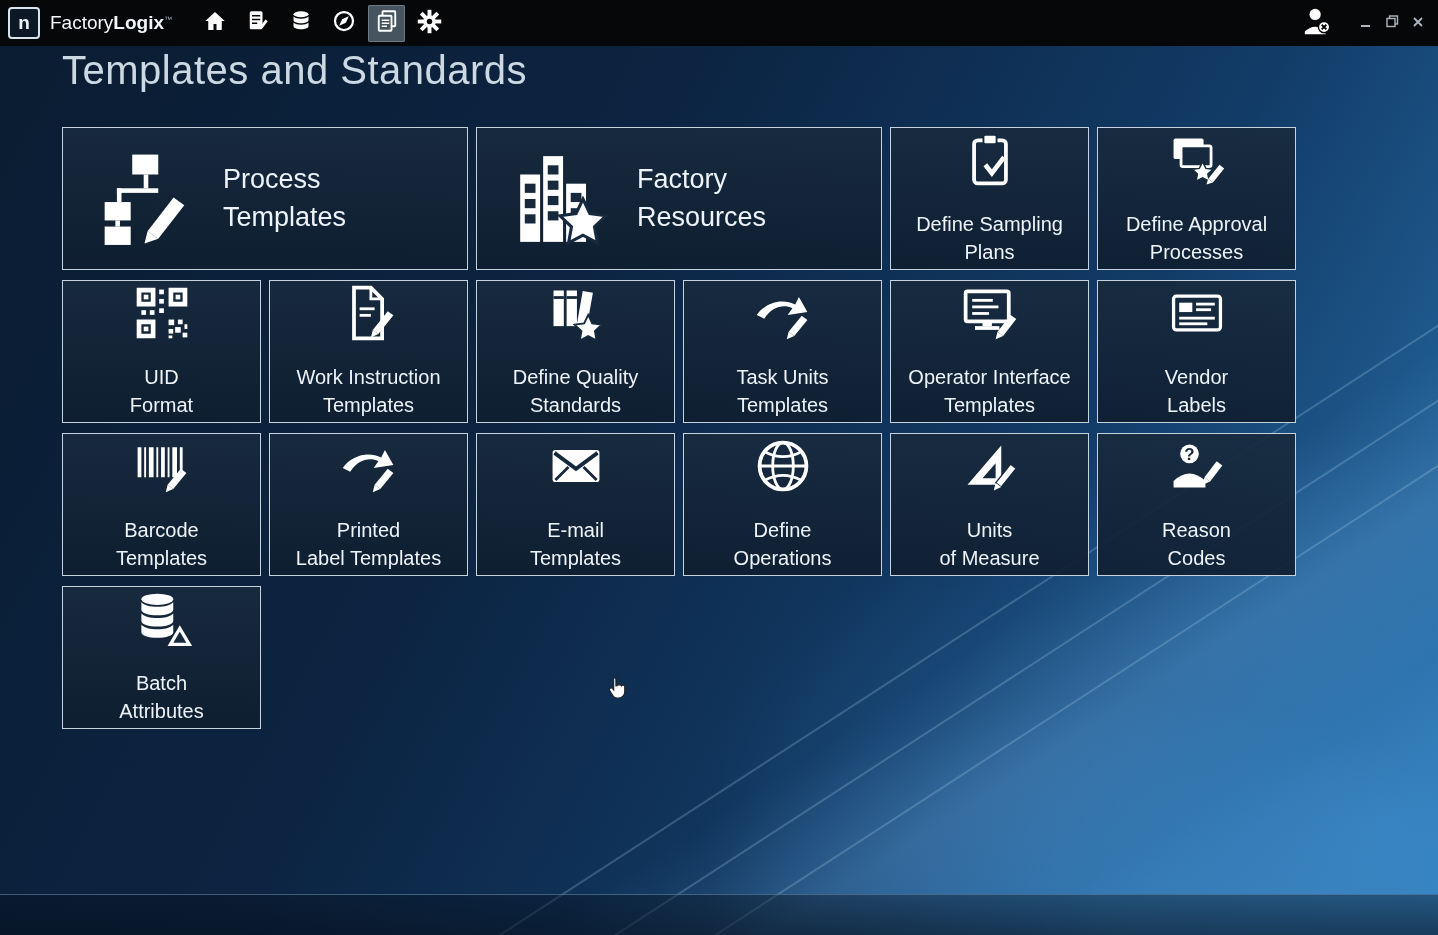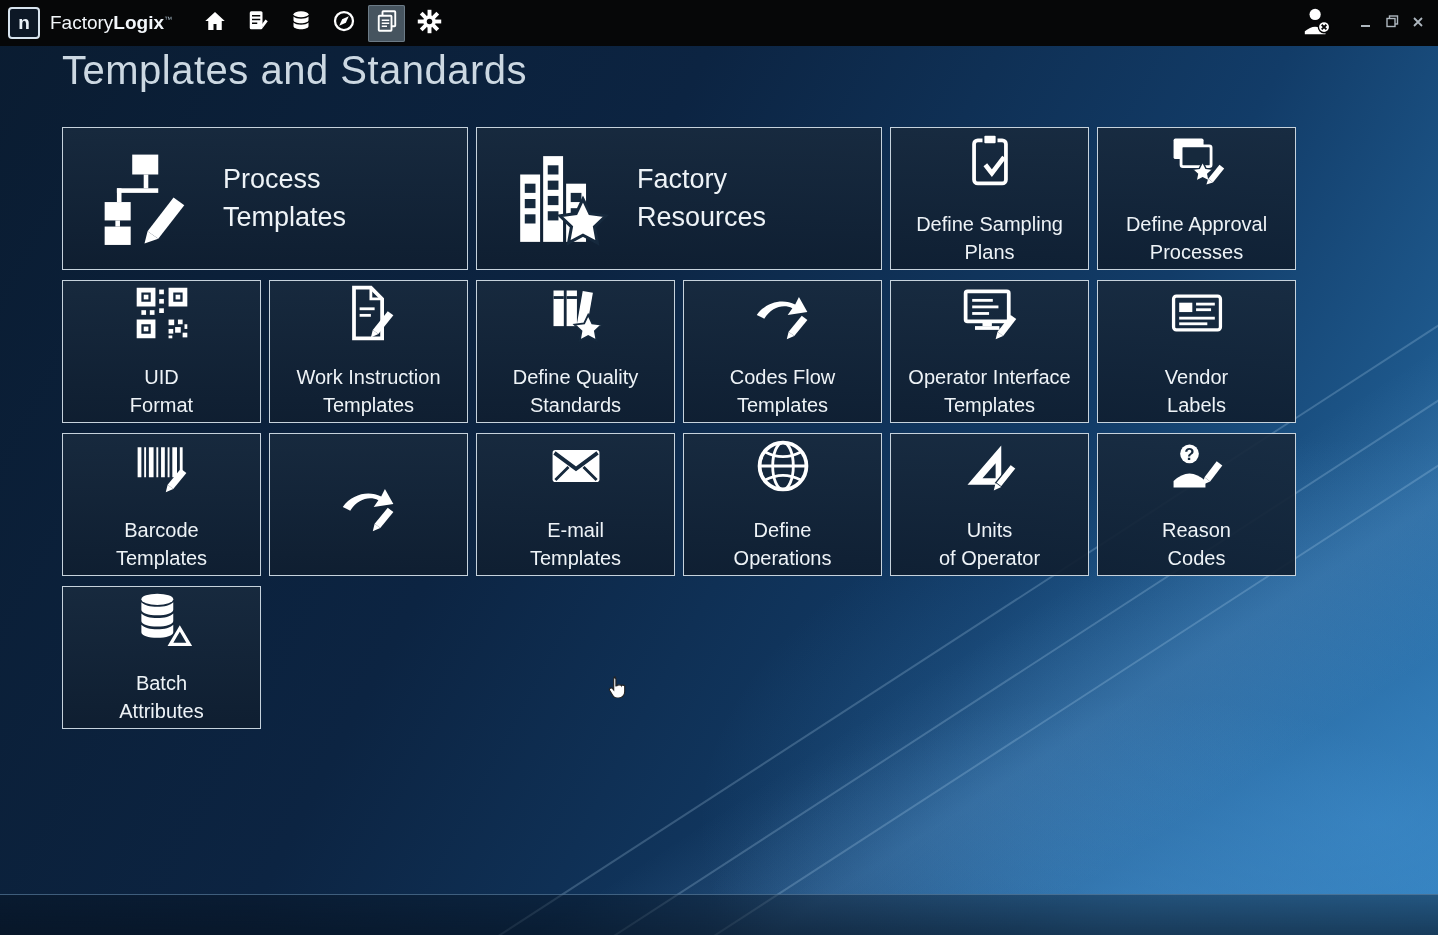--- a/index.html
+++ b/index.html
@@ -321,21 +321,21 @@
 
     <div class="t">
       <span class="ic">
         <svg viewBox="0 0 64 64">
             <path d="M4 34 C14 20 32 16 45 23 L49 15 58 31 37 34 42 27 C32 22 20 26 12 38 Z" fill="#fff"></path>
             <polygon points="38,52 52,35 58,39.5 44,56.5" fill="#fff"></polygon>
             <polygon points="36,60 38,52 44,56.5" fill="#fff"></polygon>
           </svg>
       </span>
       <span class="lbl">
-          <div>Codes Flow</div>
+          <div>Task Units</div>
           <div>Templates</div>
         </span>
     </div>
 
     <div class="t">
       <span class="ic">
         <svg viewBox="0 0 64 64">
             <rect x="6" y="9" width="46" height="32" rx="2" fill="none" stroke="#fff" stroke-width="4"></rect>
             <g fill="#fff">
               <rect x="13" y="17" width="22" height="3"></rect>
@@ -397,20 +397,24 @@
     </div>
 
     <div class="t">
       <span class="ic">
         <svg viewBox="0 0 64 64">
             <path d="M4 34 C14 20 32 16 45 23 L49 15 58 31 37 34 42 27 C32 22 20 26 12 38 Z" fill="#fff"></path>
             <polygon points="38,52 52,35 58,39.5 44,56.5" fill="#fff"></polygon>
             <polygon points="36,60 38,52 44,56.5" fill="#fff"></polygon>
           </svg>
       </span>
+      <span class="lbl">
+          <div>Printed</div>
+          <div>Label Templates</div>
+        </span>
     </div>
 
     <div class="t">
       <span class="ic">
         <svg viewBox="0 0 64 64">
             <rect x="7" y="15" width="50" height="34" rx="3" fill="#fff"></rect>
             <path d="M9 18 L32 35 L55 18" fill="none" stroke="#16293d" stroke-width="4"></path>
             <path d="M10 47 L24 33 M54 47 L40 33" stroke="#16293d" stroke-width="3"></path>
           </svg>
       </span>
@@ -438,21 +442,21 @@
     <div class="t">
       <span class="ic">
         <svg viewBox="0 0 64 64">
             <path fill-rule="evenodd" d="M8 52 L44 10 L44 52 Z M24 45 L38 29 L38 45 Z" fill="#fff"></path>
             <polygon points="38,50 54,30 60,34.5 44,54.5" fill="#fff" stroke="#16293d" stroke-width="1.5"></polygon>
             <polygon points="36,58 38,50 44,54.5" fill="#fff"></polygon>
           </svg>
       </span>
       <span class="lbl">
           <div>Units</div>
-          <div>of Operator</div>
+          <div>of Measure</div>
         </span>
     </div>
 
     <div class="t">
       <span class="ic">
         <svg viewBox="0 0 64 64">
             <g fill="#fff">
               <circle cx="24" cy="19" r="10"></circle>
               <path d="M7 48 q17 -16 34 0 l0 7 H7 Z"></path>
             </g>

